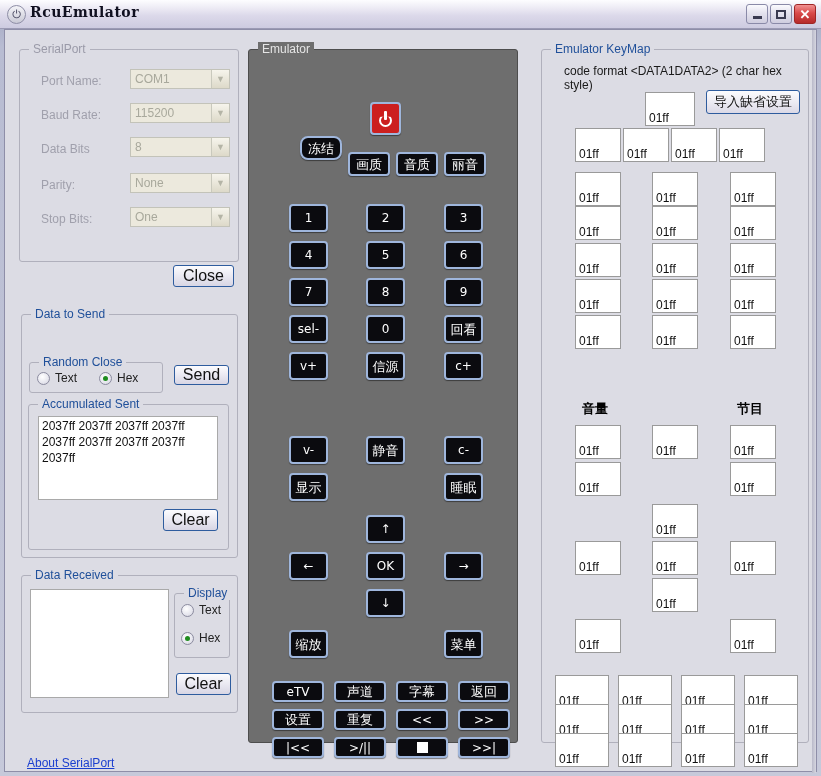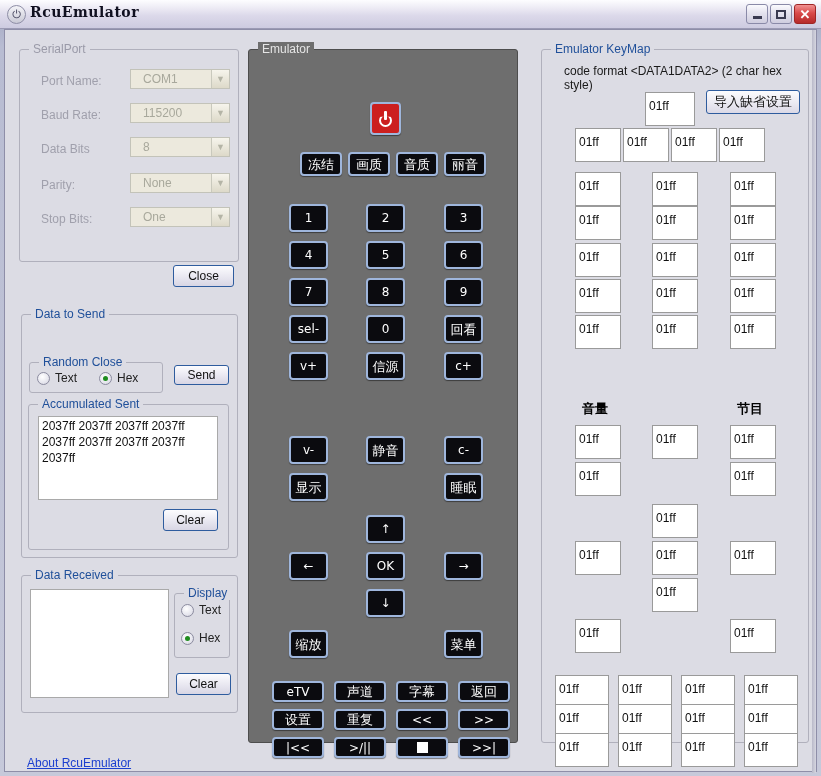--- a/index.html
+++ b/index.html
@@ -78,42 +78,42 @@
 
   
   .lbl { position: absolute; font-size: 12px; color: #333; }
   .lbl.dim { color: #a0a0ac; }
 
   .combo {
     position: absolute; height: 20px; box-sizing: border-box;
     border: 1px solid #c3c3b9; background: #ece9dd;
     display: flex; align-items: center;
   }
-  .combo .cval { flex: 1; padding-left: 12px; font-size: 12px; color: #a8a89c; }
+  .combo .cval { flex: 1; padding-left: 4px; font-size: 12px; color: #a8a89c; }
   .combo .carrow {
     width: 17px; height: 18px; margin-right: 0px;
     background: linear-gradient(180deg,#f6f4ec,#ddd9c9);
     border-left: 1px solid #c9c9bd;
     display: flex; align-items: center; justify-content: center;
     color: #b4b4a6; font-size: 9px;
   }
 
   .txtbox {
     position: absolute; box-sizing: border-box;
     border: 1px solid #a9a9a9; background: #ffffff;
     font-size: 12px; color: #101010;
     padding: 1px 3px; line-height: 16px;
     overflow: hidden; white-space: pre-wrap;
   }
 
   .btn {
     position: absolute; box-sizing: border-box;
     background: linear-gradient(180deg,#fcfcfe 0%,#ecebf3 45%,#d8d6e4 100%);
     border: 1px solid #2e5c9e; border-radius: 3px;
-    font-size: 12px; color: #111;
+    font-size: 16px; color: #111;
     display: flex; align-items: center; justify-content: center;
     cursor: default;
   }
 
   .radio { position: absolute; display: flex; align-items: center; gap: 5px; font-size: 12px; color: #222; }
   .radio .dot {
     width: 13px; height: 13px; border-radius: 50%;
     background: radial-gradient(circle at 40% 35%, #ffffff, #e6e6ee 60%, #cfcfda 100%);
     border: 1px solid #8c8ca0; box-sizing: border-box;
     display: flex; align-items: center; justify-content: center;
@@ -162,21 +162,21 @@
     width: 2.5px; height: 9px; background: #fff; border-radius: 1px;
   }
   .rbtn .sq { width: 11px; height: 11px; background: #fff; }
 
   
   #keymap-panel { position: absolute; left: 540px; top: 41px; width: 268px; height: 697px; }
   .km-field {
     position: absolute; box-sizing: border-box;
     border: 1px solid #9a9a9a; background: #ffffff;
     font-size: 12px; color: #101010;
-    padding: 4px 3px; line-height: 18px; height: 34px;
+    padding: 16px 3px; line-height: 18px; height: 27px;
   }
   .km-hdr { position: absolute; font-size: 12px; color: #1a1a1a; }
   .km-grouplbl {
     position: absolute; font-size: 13px; font-weight: bold; color: #000;
     font-family: "DejaVu Sans", sans-serif;
   }
   .km-btn {
     position: absolute; box-sizing: border-box;
     background: linear-gradient(180deg,#fcfcfe 0%,#eeedf4 45%,#dbd9e6 100%);
     border: 1px solid #2e5c9e; border-radius: 3px;
@@ -294,31 +294,31 @@
           <span>Text</span>
         </div>
         <div class="radio checked" style="left:7px; top:45px;">
           <span class="dot"></span>
           <span>Hex</span>
         </div>
       </div>
       <div class="btn" style="left:155px; top:105px; width:55px; height:22px;">Clear</div>
     </div>
 
-    <a class="link" href="#" style="left:22px; top:726px;">About RcuEmulator</a>
+    <a class="link" href="#" style="left:22px; top:726px;">About SerialPort</a>
 
     <div class="gb dark" id="emulator-panel" style="left:243px; top:12px; width:270px; height:701px;">
       <div class="gb-frame"></div>
       <div class="gb-label">Emulator</div>
 
       <div class="rbtn power" style="left:122px; top:60px; width:31px; height:33px;">
         <span class="pwr"></span>
       </div>
 
-      <div class="rbtn cjk" style="left:52px; top:110px; width:42px; height:24px;">冻结</div>
+      <div class="rbtn cjk" style="left:52px; top:94px; width:42px; height:24px;border-radius:8px;">冻结</div>
       <div class="rbtn cjk" style="left:100px; top:110px; width:42px; height:24px;">画质</div>
       <div class="rbtn cjk" style="left:148px; top:110px; width:42px; height:24px;">音质</div>
       <div class="rbtn cjk" style="left:196px; top:110px; width:42px; height:24px;">丽音</div>
 
       <div class="rbtn" style="left:41px; top:162px; width:39px; height:28px;">1</div>
       <div class="rbtn" style="left:118px; top:162px; width:39px; height:28px;">2</div>
       <div class="rbtn" style="left:196px; top:162px; width:39px; height:28px;">3</div>
 
       <div class="rbtn" style="left:41px; top:199px; width:39px; height:28px;">4</div>
       <div class="rbtn" style="left:118px; top:199px; width:39px; height:28px;">5</div>

